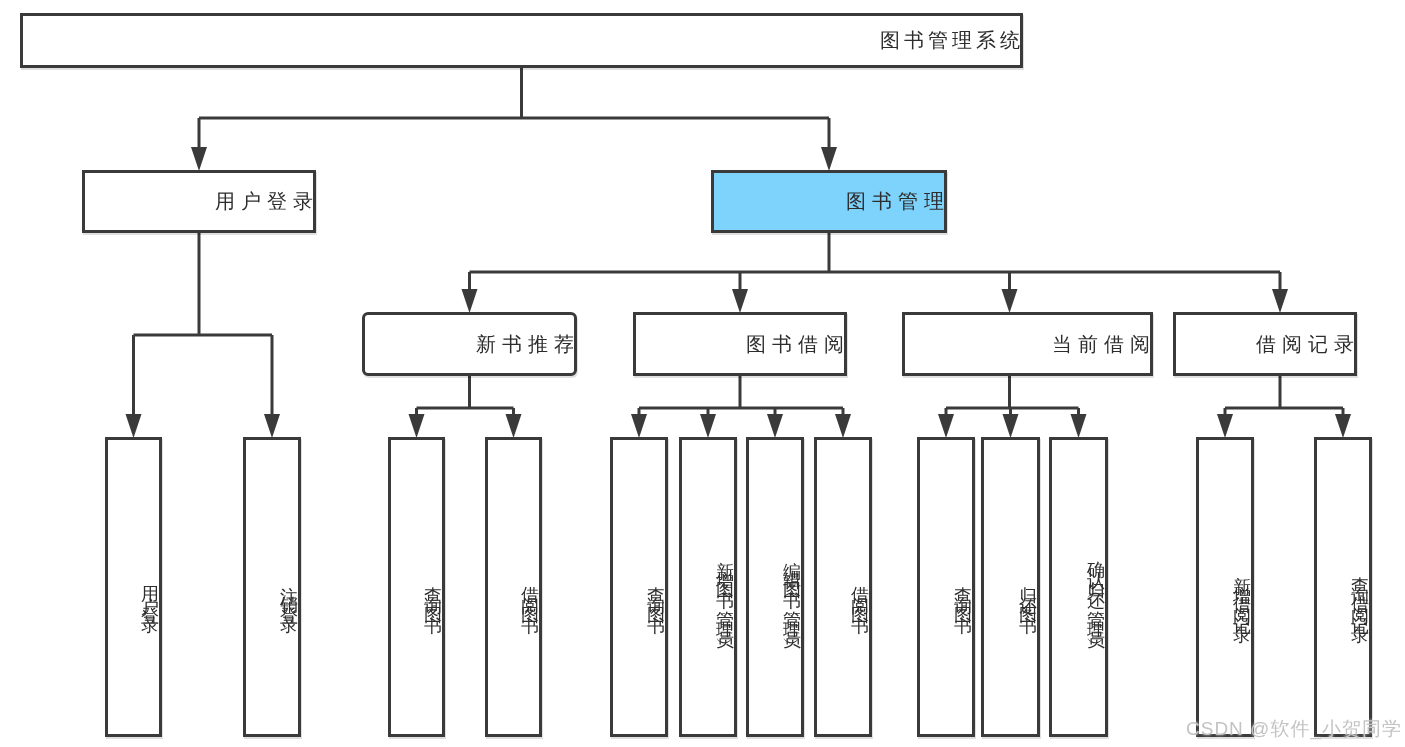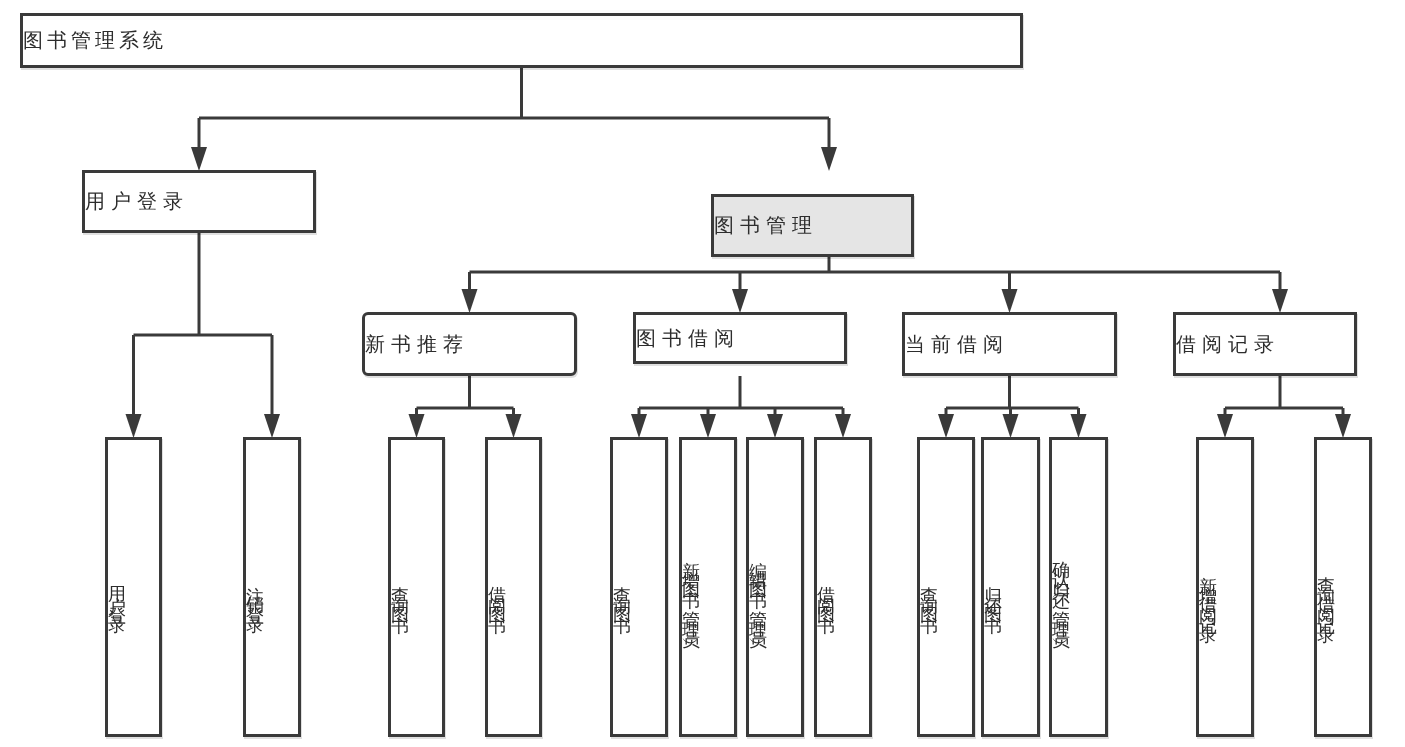--- a/index.html
+++ b/index.html
@@ -9,21 +9,21 @@
     background:#ffffff;
     font-family:"Liberation Sans", sans-serif;
     overflow:hidden;
   }
   svg.connectors { position:absolute; left:0; top:0; width:1405px; height:747px; }
   .node {
     position:absolute;
     box-sizing:border-box;
     background:#ffffff;
     border:3px solid #3a3a3a;
-    display:flex; align-items:center; justify-content:flex-start;
+    display:flex; align-items:center; justify-content:flex-end;
     color:#2d2d2d;
     box-shadow:1px 2px 0 rgba(0,0,0,0.12);
   }
   .node.h .lbl {
     font-size:20px;
     letter-spacing:6px;
     margin-right:-6px; 
     white-space:nowrap;
   }
   .node.root .lbl { letter-spacing:4px; margin-right:-4px; }
@@ -105,36 +105,36 @@
       <line x1="1343" y1="408" x2="1343" y2="425" stroke="#3a3a3a" stroke-width="3"></line>
       <polygon points="1335,414 1351,414 1343,438" fill="#3a3a3a"></polygon>
     </svg>
   <div id="nodes">
       <div class="node h root" style="left: 20px; top: 13px; width: 1003px; height: 55px; border-color: rgb(58, 58, 58); background: rgb(255, 255, 255); color: rgb(45, 45, 45);">
         <span class="lbl">图书管理系统</span>
       </div>
       <div class="node h" style="left: 82px; top: 170px; width: 234px; height: 63px; border-color: rgb(58, 58, 58); background: rgb(255, 255, 255); color: rgb(45, 45, 45);">
         <span class="lbl">用户登录</span>
       </div>
-      <div class="node h" style="left: 711px; top: 170px; width: 203px; height: 63px; border-color: rgb(58, 58, 58); background: #e5e5e5; color: rgb(45, 45, 45); margin-top: 24px;">
+      <div class="node h" style="left: 711px; top: 170px; width: 236px; height: 63px; border-color: rgb(58, 58, 58); background: #7dd3fc; color: rgb(45, 45, 45);">
         <span class="lbl">图书管理</span>
       </div>
       <div class="node v" style="left: 105px; top: 437px; width: 57px; height: 300px; border-color: rgb(58, 58, 58); background: rgb(255, 255, 255); color: rgb(45, 45, 45);">
         <span class="lbl">用户登录</span>
       </div>
       <div class="node v" style="left: 243px; top: 437px; width: 58px; height: 300px; border-color: rgb(58, 58, 58); background: rgb(255, 255, 255); color: rgb(45, 45, 45);">
         <span class="lbl">注销登录</span>
       </div>
       <div class="node h" style="left: 362px; top: 312px; width: 215px; height: 64px; border-color: rgb(58, 58, 58); background: rgb(255, 255, 255); color: rgb(45, 45, 45); border-radius: 6px;">
         <span class="lbl">新书推荐</span>
       </div>
-      <div class="node h" style="left: 633px; top: 312px; width: 214px; height: 52px; border-color: rgb(58, 58, 58); background: rgb(255, 255, 255); color: rgb(45, 45, 45);">
+      <div class="node h" style="left: 633px; top: 312px; width: 214px; height: 64px; border-color: rgb(58, 58, 58); background: rgb(255, 255, 255); color: rgb(45, 45, 45);">
         <span class="lbl">图书借阅</span>
       </div>
-      <div class="node h" style="left: 902px; top: 312px; width: 215px; height: 64px; border-color: rgb(58, 58, 58); background: rgb(255, 255, 255); color: rgb(45, 45, 45);">
+      <div class="node h" style="left: 902px; top: 312px; width: 251px; height: 64px; border-color: rgb(58, 58, 58); background: rgb(255, 255, 255); color: rgb(45, 45, 45);">
         <span class="lbl">当前借阅</span>
       </div>
       <div class="node h" style="left: 1173px; top: 312px; width: 184px; height: 64px; border-color: rgb(58, 58, 58); background: rgb(255, 255, 255); color: rgb(45, 45, 45);">
         <span class="lbl">借阅记录</span>
       </div>
       <div class="node v" style="left: 388px; top: 437px; width: 57px; height: 300px; border-color: rgb(58, 58, 58); background: rgb(255, 255, 255); color: rgb(45, 45, 45);">
         <span class="lbl">查询图书</span>
       </div>
       <div class="node v" style="left: 485px; top: 437px; width: 57px; height: 300px; border-color: rgb(58, 58, 58); background: rgb(255, 255, 255); color: rgb(45, 45, 45);">
         <span class="lbl">借阅图书</span>
@@ -160,13 +160,14 @@
       <div class="node v" style="left: 1049px; top: 437px; width: 59px; height: 300px; border-color: rgb(58, 58, 58); background: rgb(255, 255, 255); color: rgb(45, 45, 45);">
         <span class="lbl">确认归还（管理员）</span>
       </div>
       <div class="node v" style="left: 1196px; top: 437px; width: 58px; height: 300px; border-color: rgb(58, 58, 58); background: rgb(255, 255, 255); color: rgb(45, 45, 45);">
         <span class="lbl">新增借阅记录</span>
       </div>
       <div class="node v" style="left: 1314px; top: 437px; width: 58px; height: 300px; border-color: rgb(58, 58, 58); background: rgb(255, 255, 255); color: rgb(45, 45, 45);">
         <span class="lbl">查询借阅记录</span>
       </div>
     </div>
+  <div class="watermark">CSDN @软件_小贺同学</div>
 </div>
 
 </body></html>

